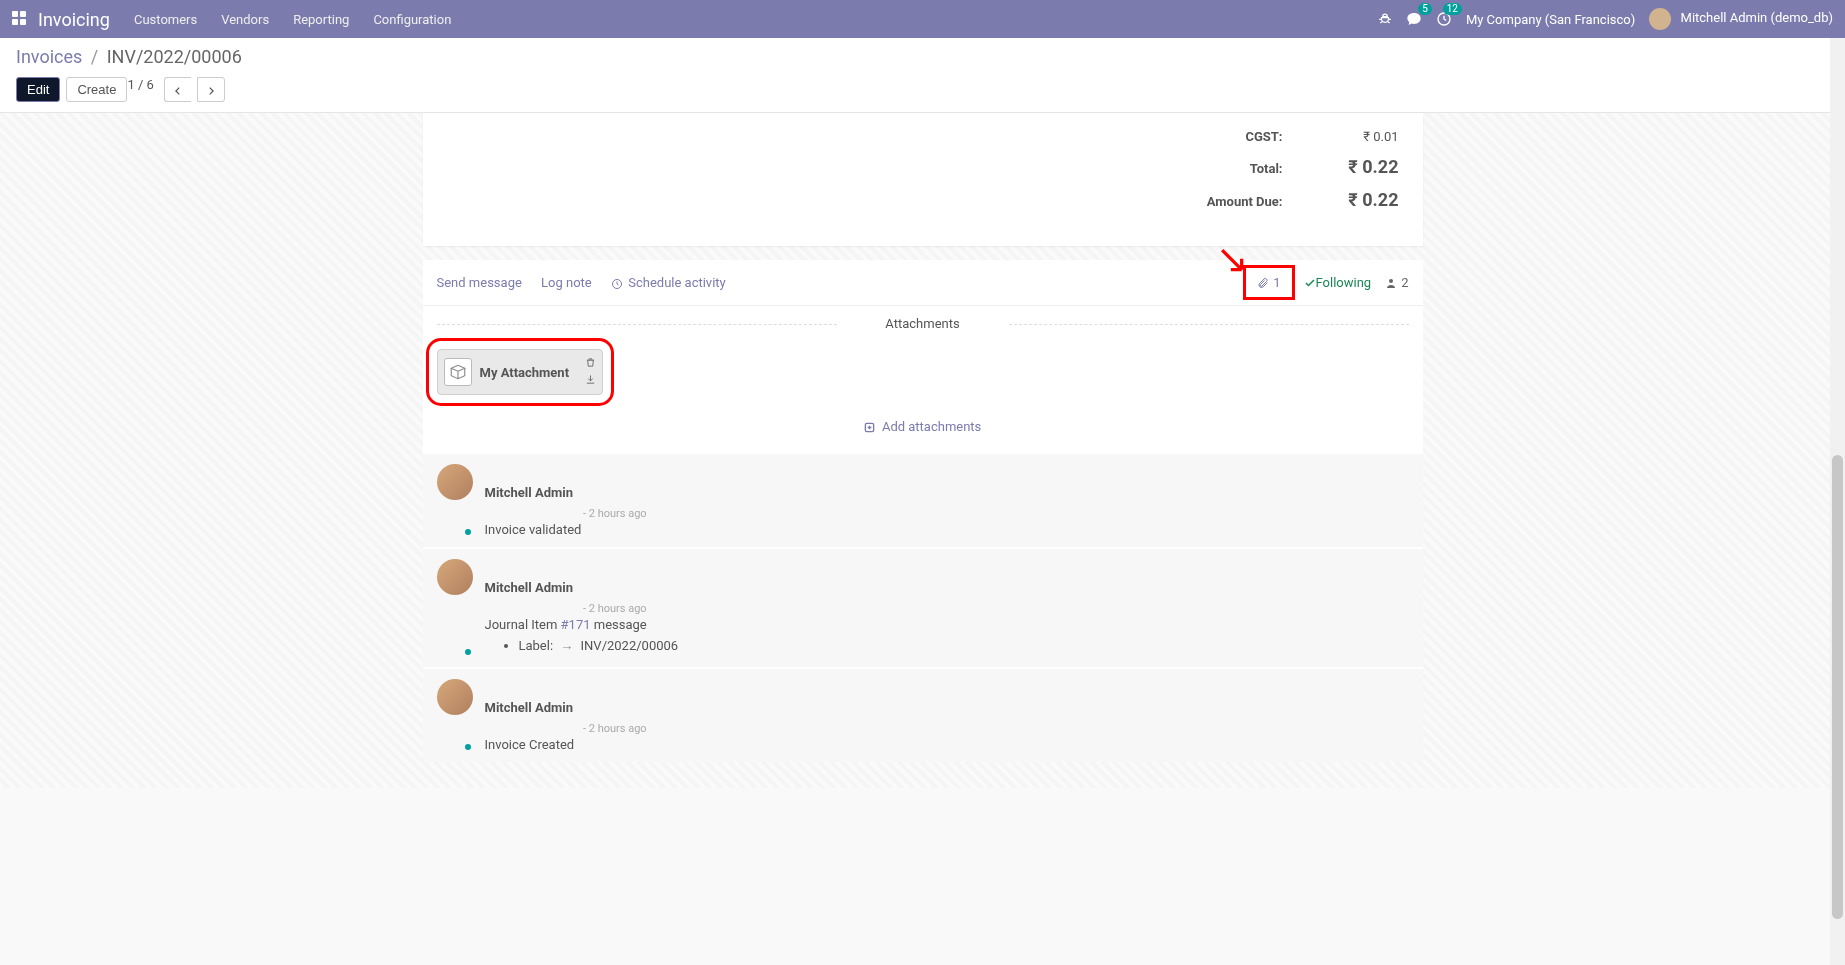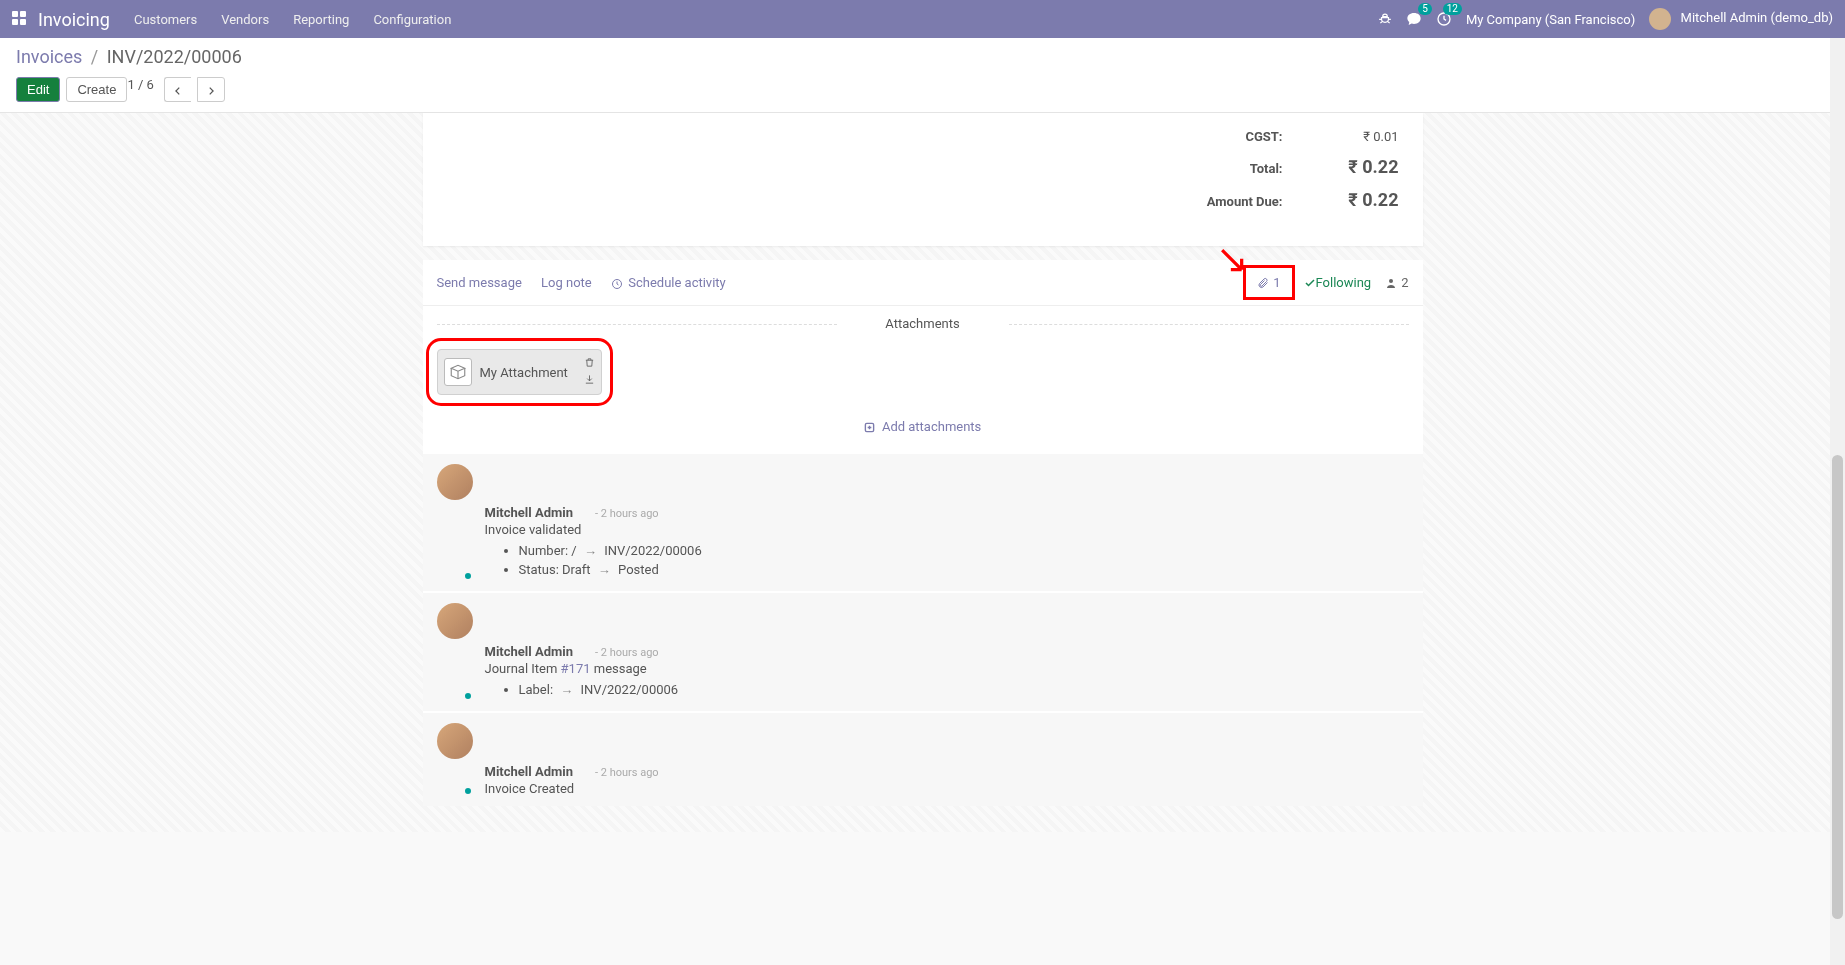--- a/index.html
+++ b/index.html
@@ -22,21 +22,21 @@
 
 
 .controlbar { background: #fff; border-bottom: 1px solid #e5e5e5; padding: 8px 16px 10px; }
 .breadcrumb { font-size: 18px; margin-bottom: 10px; }
 .breadcrumb .link { color: #7C7BAD; cursor: pointer; text-align: center; }
 .breadcrumb .sep { color: #999; margin: 0 4px; }
 .breadcrumb .current { color: #666; }
 .controlbar .row { display: flex; align-items: center; }
 .btn { border: 1px solid #ccc; background: #fff; padding: 4px 10px; border-radius: 3px; cursor: pointer; font-size: 13px; color: #555; }
 .btn + .btn { margin-left: 6px; }
-.btn-primary { background: #15803d; border-color: #7C7BAD; color: #fff; }
+.btn-primary { background: #0f172a; border-color: #7C7BAD; color: #fff; }
 .controlbar .center { flex: 1; display:flex; justify-content: center; gap: 10px; }
 .controlbar .right { display: flex; align-items: flex-start; gap: 10px; }
 .pager-count { color: #555; }
 .pager-btns { display: flex; }
 .pager-btns .btn { padding: 4px 8px; }
 .pager-btns .btn:first-child { border-radius: 3px 0 0 3px; border-right: none; }
 .pager-btns .btn:last-child { border-radius: 0 3px 3px 0; }
 
 
 .main-area { background: repeating-linear-gradient(45deg, #fafafa, #fafafa 4px, #f5f5f5 4px, #f5f5f5 8px); display: flex; justify-content: center; padding: 0 0 24px; }
@@ -63,38 +63,38 @@
 .followers-count { color: #666; display: flex; align-items: center; gap: 4px; cursor: pointer; }
 
 .section-label { text-align: center; color: #555; font-size: 13px; padding: 10px 0; position: relative; }
 .section-label::before, .section-label::after { content: ""; position: absolute; top: 50%; width: 40%; border-top: 1px dashed #ddd; }
 .section-label::before { left: 14px; }
 .section-label::after { right: 14px; }
 
 .attachment-chip { display: inline-flex; align-items: center; background: #e9e9e9; border: 1px solid #d0d0d0; border-radius: 4px; padding: 6px 6px 6px 6px; margin: 8px 14px 16px; }
 .attachment-chip.highlight-chip { outline: 3px solid #ff0000; outline-offset: 8px; }
 .attachment-chip .filetype { width: 28px; height: 28px; background: #fff; border: 1px solid #bbb; border-radius: 3px; display: flex; align-items: center; justify-content: center; margin-right: 8px; color: #777; }
-.attachment-chip .name { color: #555; margin-right: 16px; }
+.attachment-chip .name { color: #555; margin-right: 16px; font-weight: bold; }
 .attachment-chip .actions { display: flex; flex-direction: column; gap: 2px; color: #666; cursor: pointer; }
 
 .add-attachments { text-align: center; padding: 8px 0 20px; }
 .add-attachments a { color: #7C7BAD; cursor: pointer; }
 .add-attachments .plus-icon { font-weight: bold; margin-right: 4px; }
 
 .divider-label { text-align: center; color: #555; padding: 8px 0; position: relative; font-weight: 600; }
 .divider-label::before, .divider-label::after { content: ""; position: absolute; top: 50%; width: 43%; border-top: 1px solid #e5e5e5; }
 .divider-label::before { left: 14px; }
 .divider-label::after { right: 14px; }
 
 .msg { display: flex; padding: 10px 14px; background: #f7f7f7; margin-bottom: 2px; }
 .msg .avatar-wrap { position: relative; margin-right: 12px; }
 .msg .avatar { width: 36px; height: 36px; border-radius: 50%; background: linear-gradient(135deg,#d7a77a,#b08060); }
 .msg .status-dot { position: absolute; bottom: 0; right: 0; width: 10px; height: 10px; background: #00A09D; border-radius: 50%; border: 2px solid #f7f7f7; }
 .msg .body { flex: 1; }
-.msg .head { display: flex; align-items: flex-end; gap: 22px; }
+.msg .head { display: flex; align-items: center; gap: 10px; }
 .msg .author { font-weight: 700; color: #555; }
 .msg .ts { color: #aaa; font-size: 11px; margin-top: 43px; }
 .msg .line { color: #555; margin-top: 2px; }
 .msg ul { margin: 6px 0 0 34px; padding: 0; }
 .msg ul li { color: #555; margin-bottom: 4px; list-style: disc; }
 .msg .arrow { display: inline-block; margin: 0 4px; color: #888; }
 .msg a.journal-link { color: #7C7BAD; text-decoration: none; }
 
 
 .svg { display: inline-block; vertical-align: middle; }
@@ -291,32 +291,20 @@
         <div class="avatar-wrap">
             <div class="avatar"></div>
             <div class="status-dot"></div>
           </div>
         <div class="body">
           <div class="head">
             <span class="author">Mitchell Admin</span>
             <span class="ts">- 2 hours ago</span>
           </div>
           <div class="line">Invoice validated</div>
-          <ul>
-            <li>
-              <span>Number: /</span>
-              <span class="arrow">→</span>
-              <span>INV/2022/00006</span>
-            </li>
-            <li>
-              <span>Status: Draft</span>
-              <span class="arrow">→</span>
-              <span>Posted</span>
-            </li>
-          </ul>
         </div>
       </div>
 
       
       <div class="msg">
         <div class="avatar-wrap">
             <div class="avatar"></div>
             <div class="status-dot"></div>
           </div>
         <div class="body">

